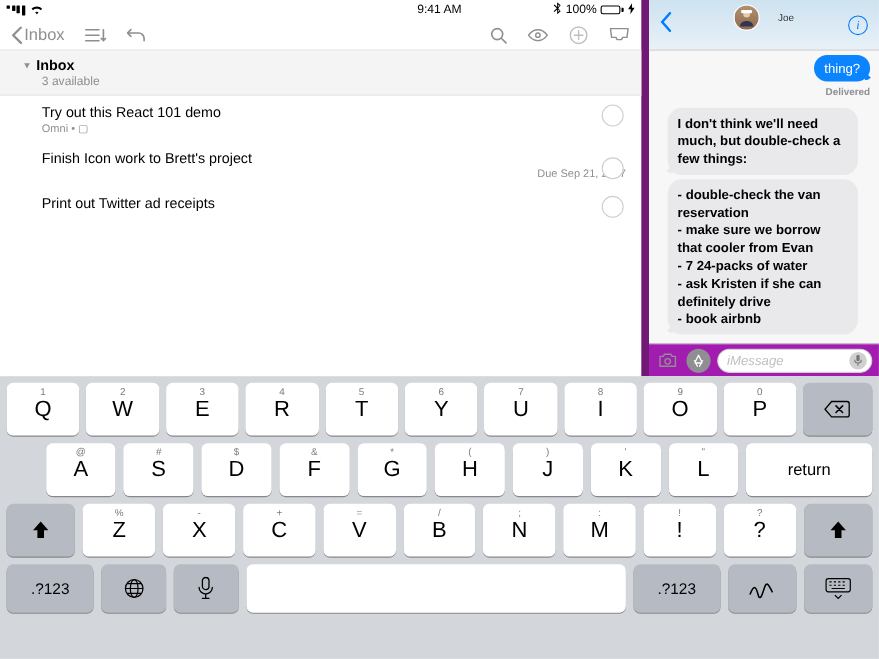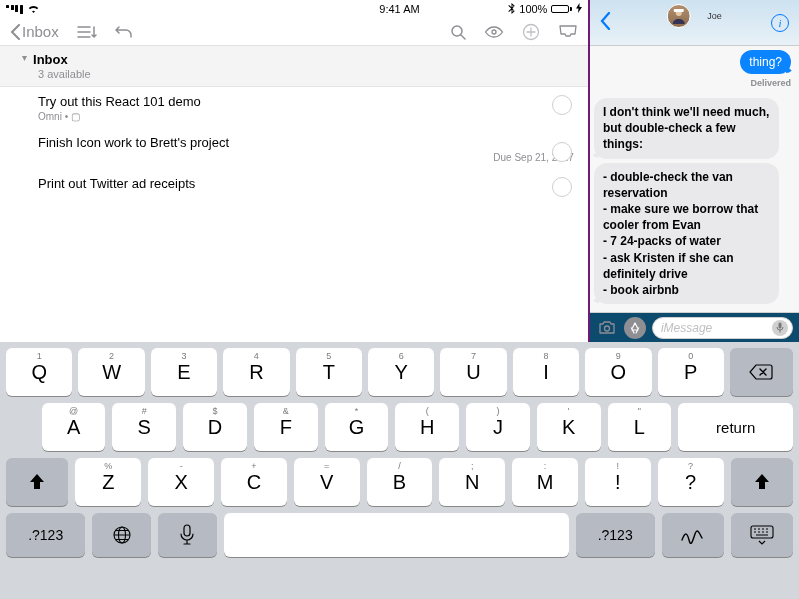--- a/index.html
+++ b/index.html
@@ -1,20 +1,20 @@
 <!DOCTYPE html>
 <html><head>
 <meta charset="utf-8">
 <style>
 * { margin: 0; padding: 0; box-sizing: border-box; font-family: -apple-system, "Helvetica Neue", Helvetica, Arial, sans-serif; }
 html, body { width: 799px; height: 599px; overflow: hidden; background: #fff; }
 
 .root { display: flex; width: 100%; height: 100%; flex-direction: column; }
 .top-area { display: flex; width: 100%; height: 342px; }
-.left-panel { width: 629px; height: 100%; display: flex; flex-direction: column; border-right: 2px solid #701a75; background: #fff; }
+.left-panel { width: 629px; height: 100%; display: flex; flex-direction: column; border-right: 7px solid #701a75; background: #fff; }
 .right-panel { width: 223px; height: 100%; display: flex; flex-direction: column; background: #f7f7f7; }
 
 .status-bar { height: 18px; display: flex; justify-content: space-between; align-items: center; padding: 0 6px; font-size: 11px; font-weight: 500; color: #000; }
 .sb-left, .sb-right { display: flex; align-items: center; gap: 4px; }
 .sb-center { position: absolute; left: 50%; transform: translateX(-50%); }
 .signal-dots { display: flex; gap: 1.5px; }
 .signal-dots span { width: 3px; background:#000; border-radius: 0.5px;}
 .wifi-icon svg { display:block; }
 .battery-icon { display:flex; align-items:center; gap:1px;}
 .battery-body { width:18px; height:8px; border:1px solid #000; border-radius:2px; padding:1px; }
@@ -42,31 +42,31 @@
 .todo-item.with-due .todo-circle { top: 14px; }
 
 .msg-header { height:46px; background:linear-gradient(#cde2f0, #e8f1f7); border-bottom:1px solid #cdcdcd; display:flex; align-items:center; justify-content:space-between; padding: 0 10px; position:relative;}
 .msg-back-chev { color:#007aff; }
 .avatar-wrap { position:absolute; left:50%; top:4px; transform:translateX(-50%); display:flex; flex-direction:row; align-items:center; gap:16px;}
 .avatar { width:24px; height:24px; border-radius:50%; background:linear-gradient(#b29070,#8c6a4e); border:1px solid #fff; overflow:hidden; display:flex; align-items:center; justify-content:center;}
 .avatar svg { width:20px; height:20px;}
 .msg-header-name { font-size:9px; color:#333;}
 .info-circle { width:18px; height:18px; border:1.5px solid #007aff; border-radius:50%; display:flex;align-items:center;justify-content:center; color:#007aff; font-size:11px; font-style:italic; font-family: Georgia, serif;}
 
-.msg-body { flex:1; overflow:hidden; padding: 4px 8px 4px 4px; display:flex; flex-direction:column;}
+.msg-body { flex:1; overflow:hidden; padding: 4px 8px 4px 17px; display:flex; flex-direction:column;}
 .bubble-out { align-self:flex-end; background:#0a84ff; color:#fff; font-size:12px; padding:5px 9px; border-radius:12px; max-width:70%; margin-bottom:4px; position:relative;}
 .bubble-out::after { content:''; position:absolute; right:-3px; bottom:1px; width:8px; height:8px; background:#0a84ff; border-radius:0 0 8px 0; clip-path: polygon(0 0, 100% 100%, 0 100%);}
 .link-card { align-self:flex-end; margin-bottom:2px; display:flex; align-items:center; gap:5px; background:#e9e9eb; padding:5px 8px; border-radius:12px;}
 .link-text { font-size:11px; color:#333;}
 .link-icon { width:16px; height:16px; border-radius:3px; background:#d4d4d6; display:flex; align-items:center; justify-content:center;}
 .delivered { align-self:flex-end; font-size:9px; color:#8e8e93; margin-bottom:10px;font-weight:bold;}
 .bubble-in { align-self:flex-start; background:#e9e9eb; color:#000; font-size:12px; padding:6px 9px; border-radius:13px; max-width:94%; margin-bottom:4px; position:relative; line-height:1.35;font-weight:bold;}
 .bubble-in::after { content:''; position:absolute; left:-3px; bottom:1px; width:8px; height:8px; background:#e9e9eb; border-radius:0 0 0 8px; clip-path: polygon(100% 0, 100% 100%, 0 100%);}
 
-.msg-input-bar { height:30px; border-top:1px solid #d0d0d0; background:#0c4a6e; display:flex; align-items:center; padding: 0 6px; gap:6px;}
+.msg-input-bar { height:30px; border-top:1px solid #d0d0d0; background:#a21caf; display:flex; align-items:center; padding: 0 6px; gap:6px;}
 .mi-btn { width:22px; height:22px; display:flex; align-items:center; justify-content:center; color:#8e8e93;}
 .mi-field { flex:1; height:22px; border:1px solid #d0d0d0; border-radius:11px; background:#fff; display:flex; align-items:center; padding:0 4px 0 8px; color:#c0c0c4; font-size:12px; font-style:italic; gap:4px;}
 .mi-mic { width:16px; height:16px; border-radius:50%; background:#d0d0d0; display:flex; align-items:center; justify-content:center; margin-left:auto;}
 .apps-circle { width:22px; height:22px; border-radius:50%; background:#8e8e93; display:flex;align-items:center;justify-content:center;}
 
 
 .keyboard { flex:1; background:#d3d6db; padding: 6px 4px 4px; display:flex; flex-direction:column; gap:7px;}
 .kb-row { display:flex; gap:6px; padding: 0 2px;}
 .kb-row.r2 { gap:7px; }
 .kb-row.r3 { gap:7px; }

